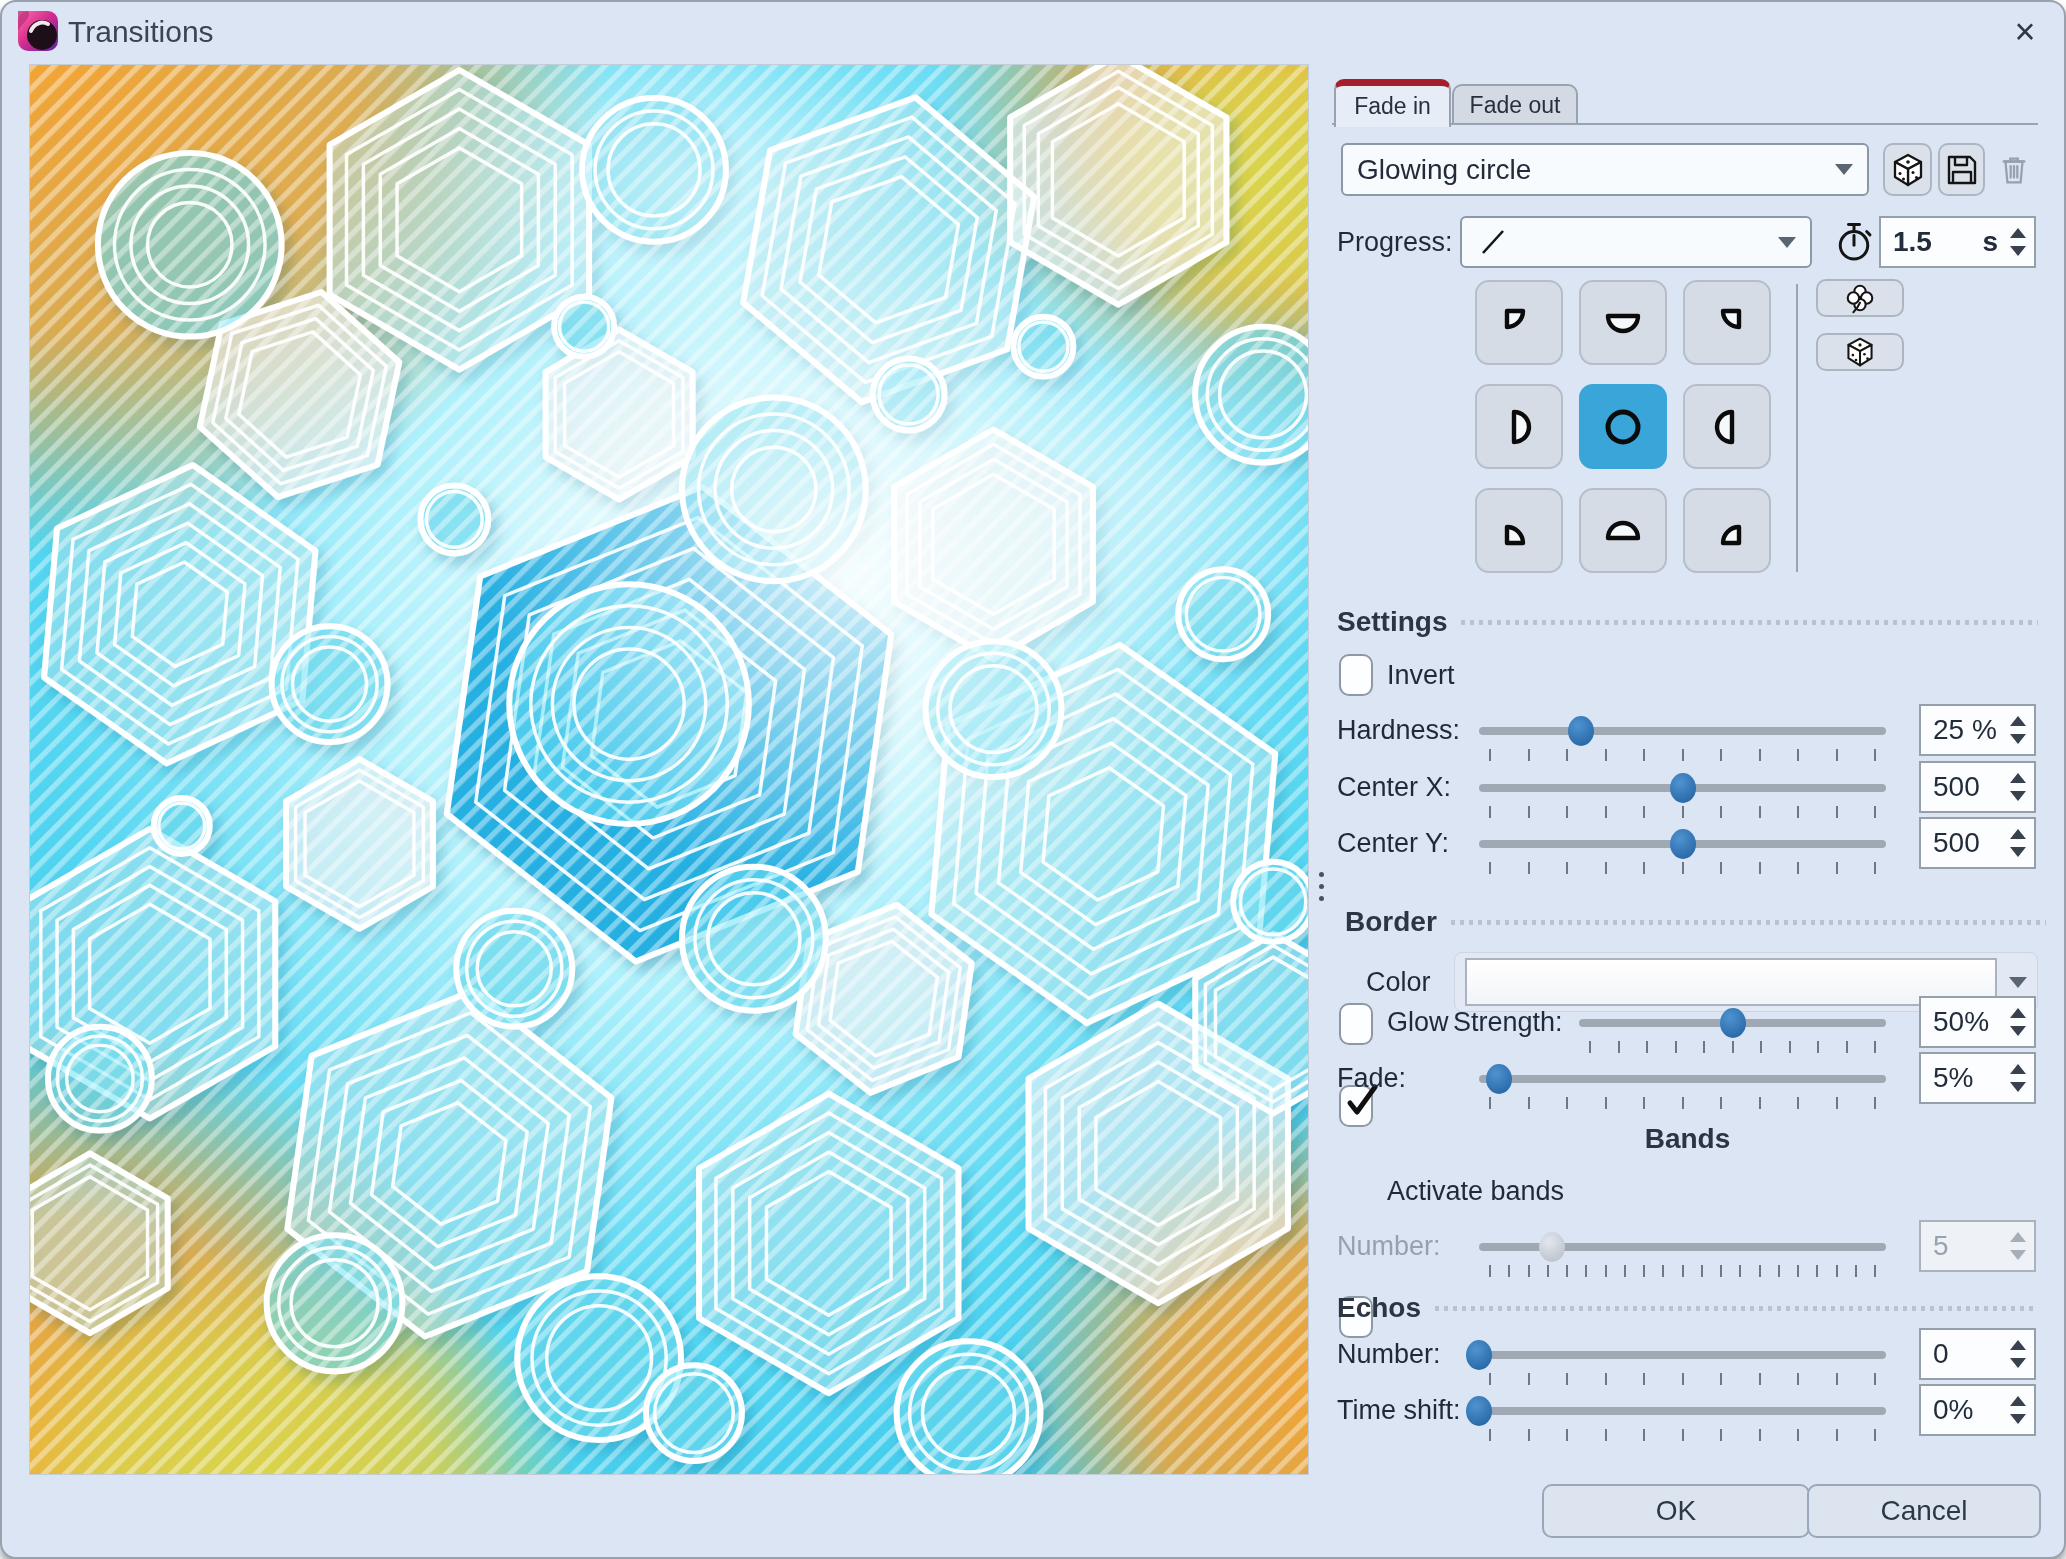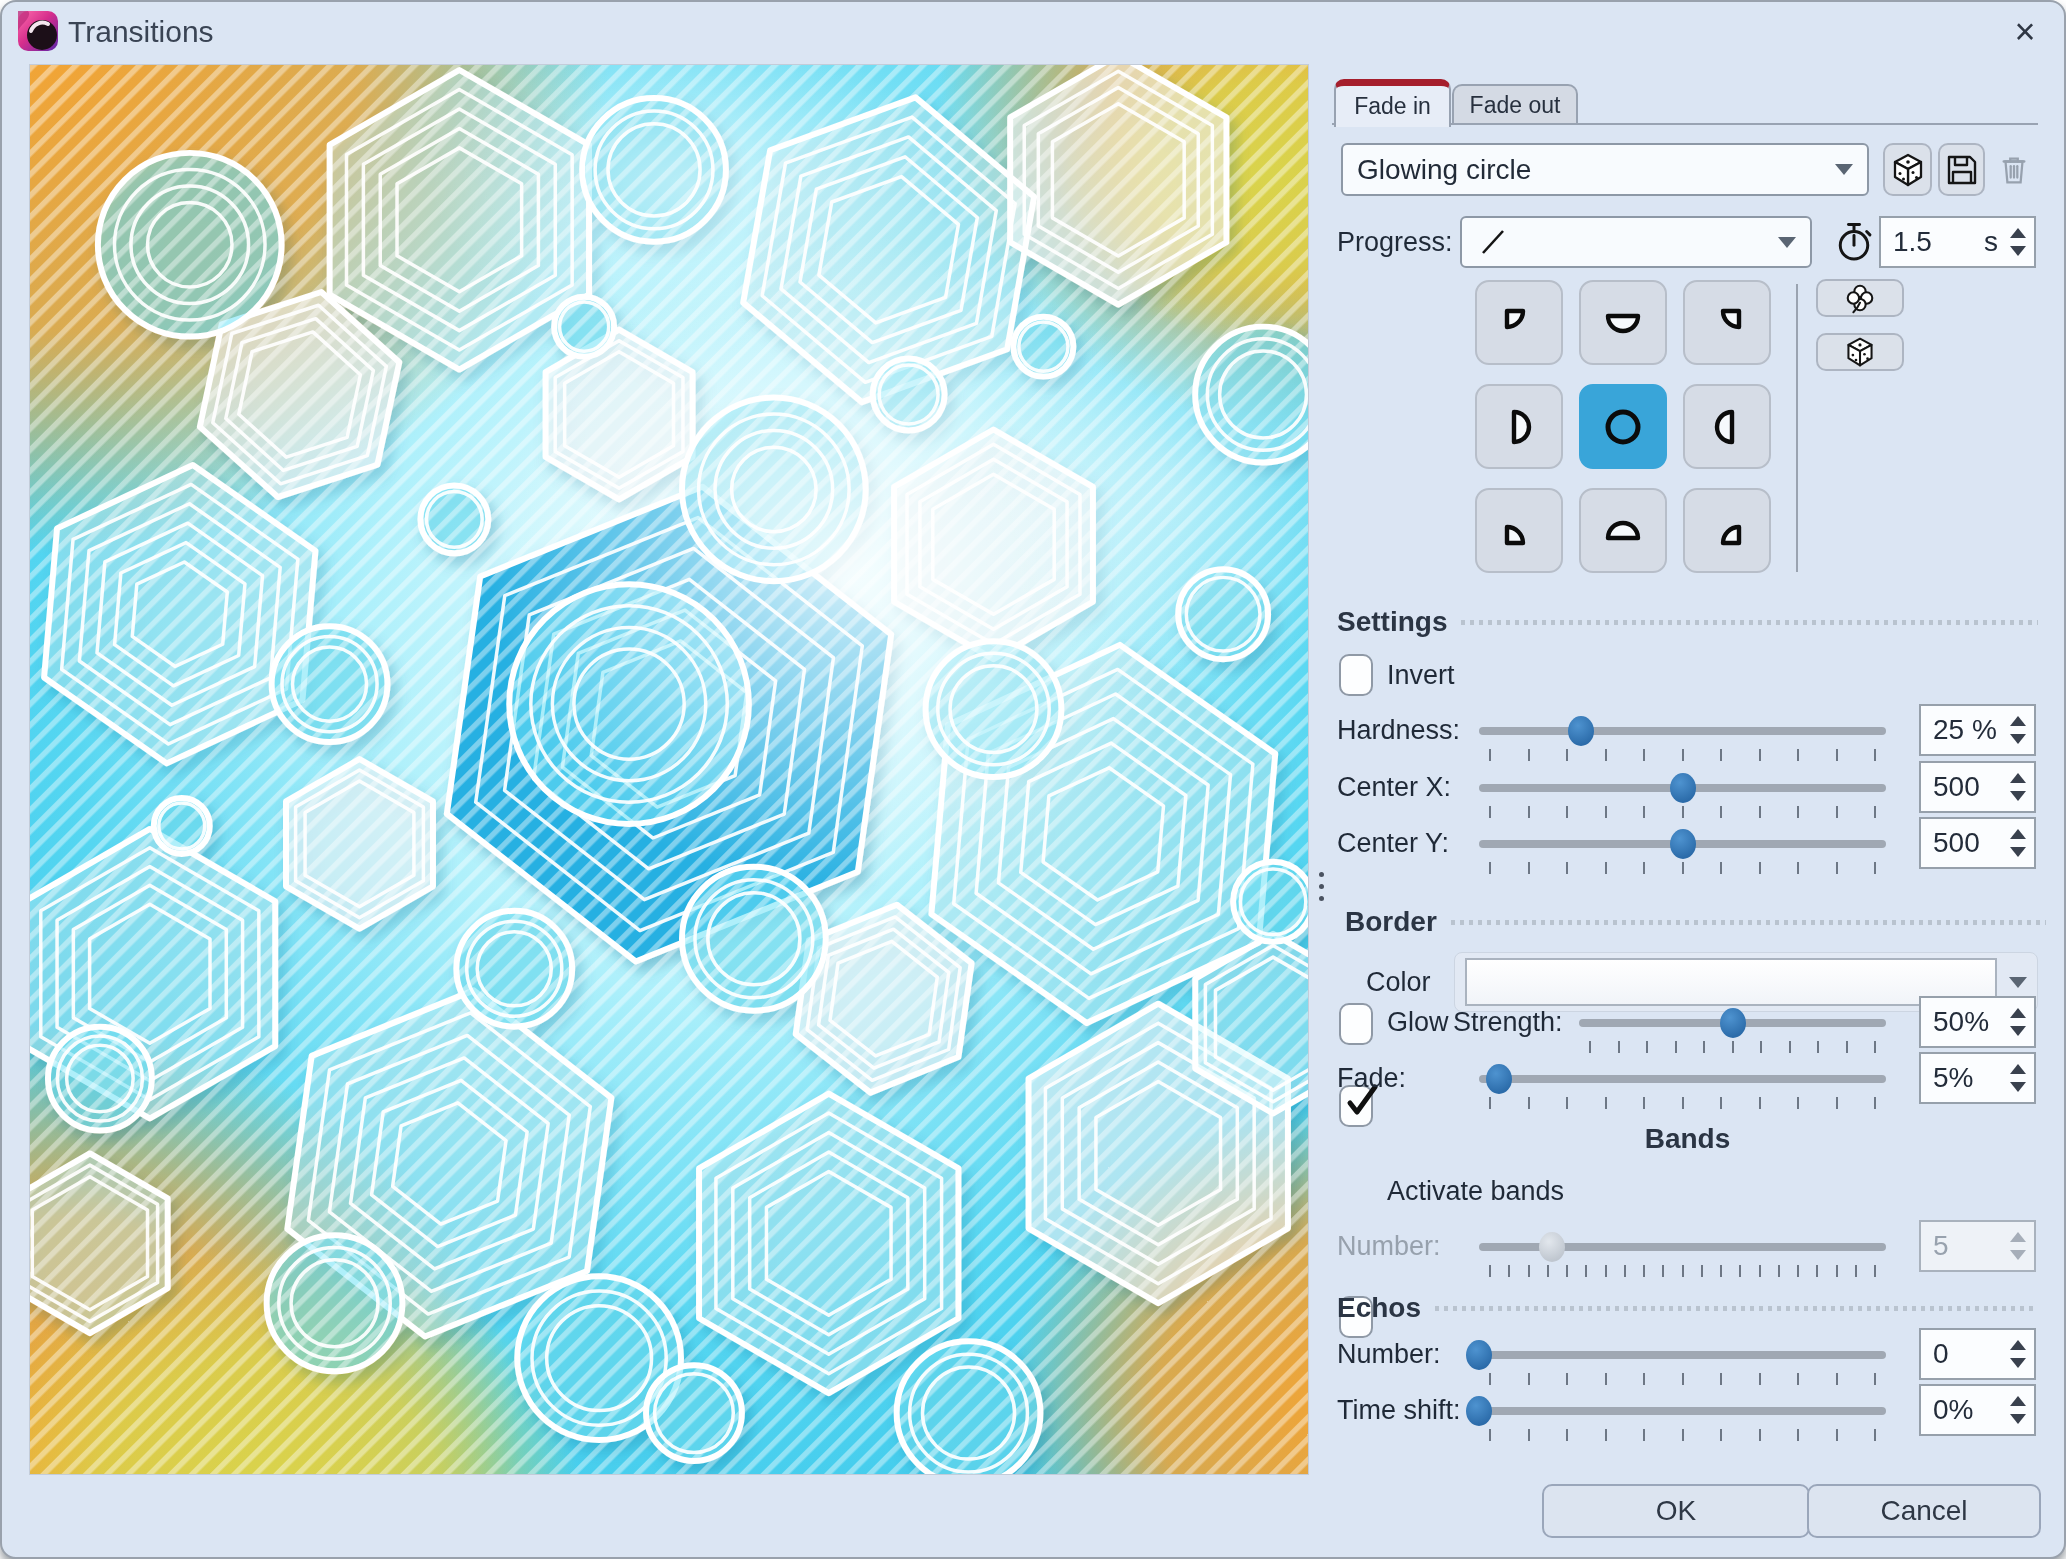--- a/index.html
+++ b/index.html
@@ -334,21 +334,21 @@
         </svg>
     <span class="caret"></span>
   </div>
   <svg class="abs" style="left:1830px;top:218px;" width="44" height="44" viewBox="0 0 40 40" fill="none" stroke="#151515" stroke-width="2.7" stroke-linecap="round">
     <circle cx="20" cy="23" r="12.5"></circle>
         <path d="M15,4 H25"></path>
         <path d="M20,4 V9"></path>
         <path d="M20,23 V14"></path>
         <path d="M31.5,10.5 L34.5,13.5"></path>
   </svg>
-  <div class="abs spin" style="left:1877px;top:214px;width:157px;">
+  <div class="abs spin" style="left:1877px;top:214px;width:157px;font-weight:bold;">
     <span>1.5</span>
     <span class="unit">s</span>
     <span class="arrows">
           <i class="up"></i>
           <i class="down"></i>
         </span>
   </div>
 
   <div class="abs gbtn" style="left:1473px;top:278px;">
     <svg width="44" height="44" viewBox="0 0 44 44">

